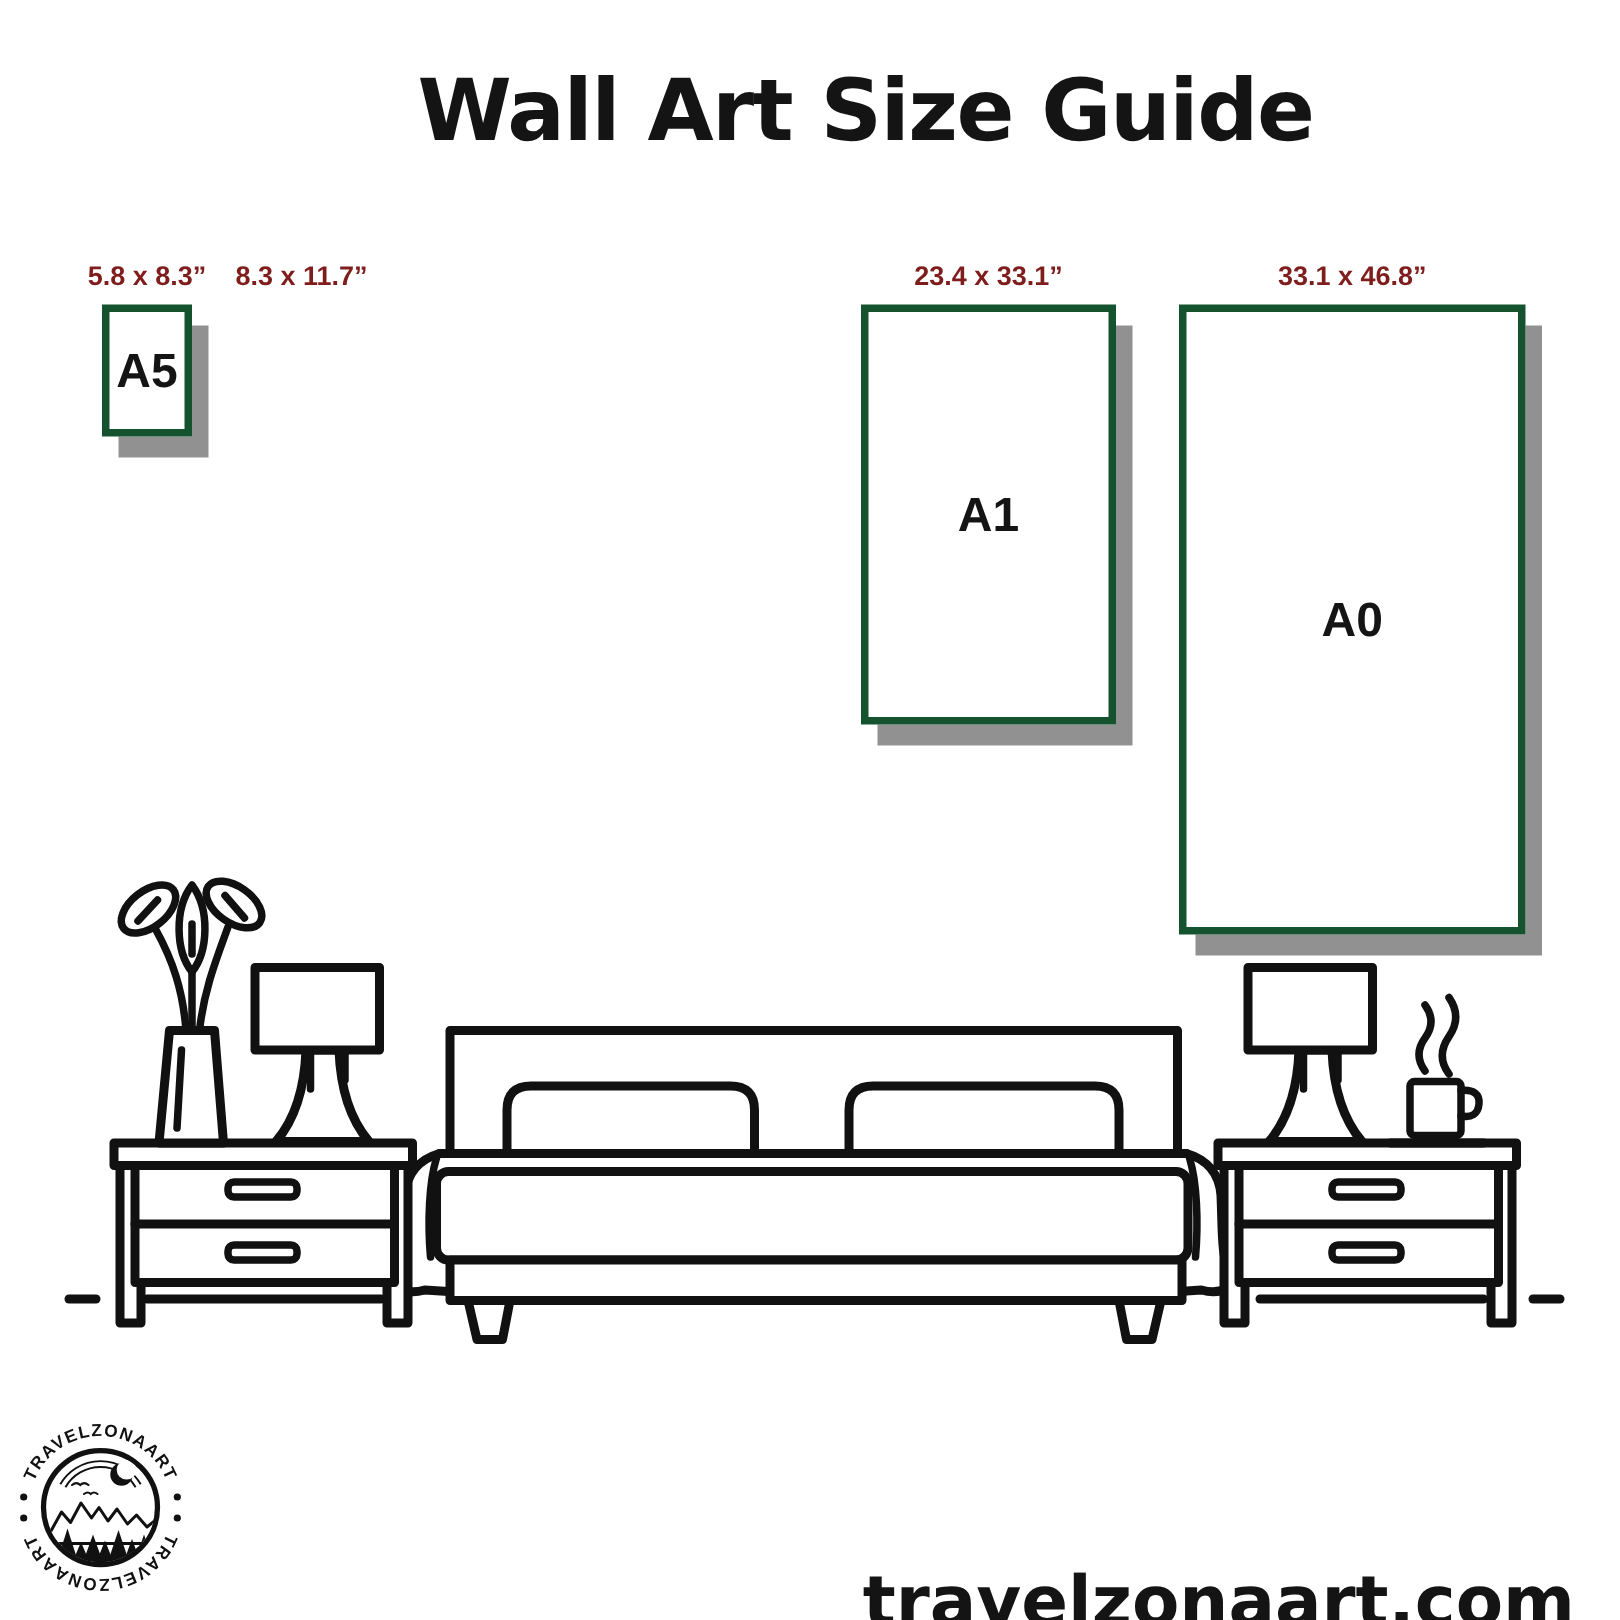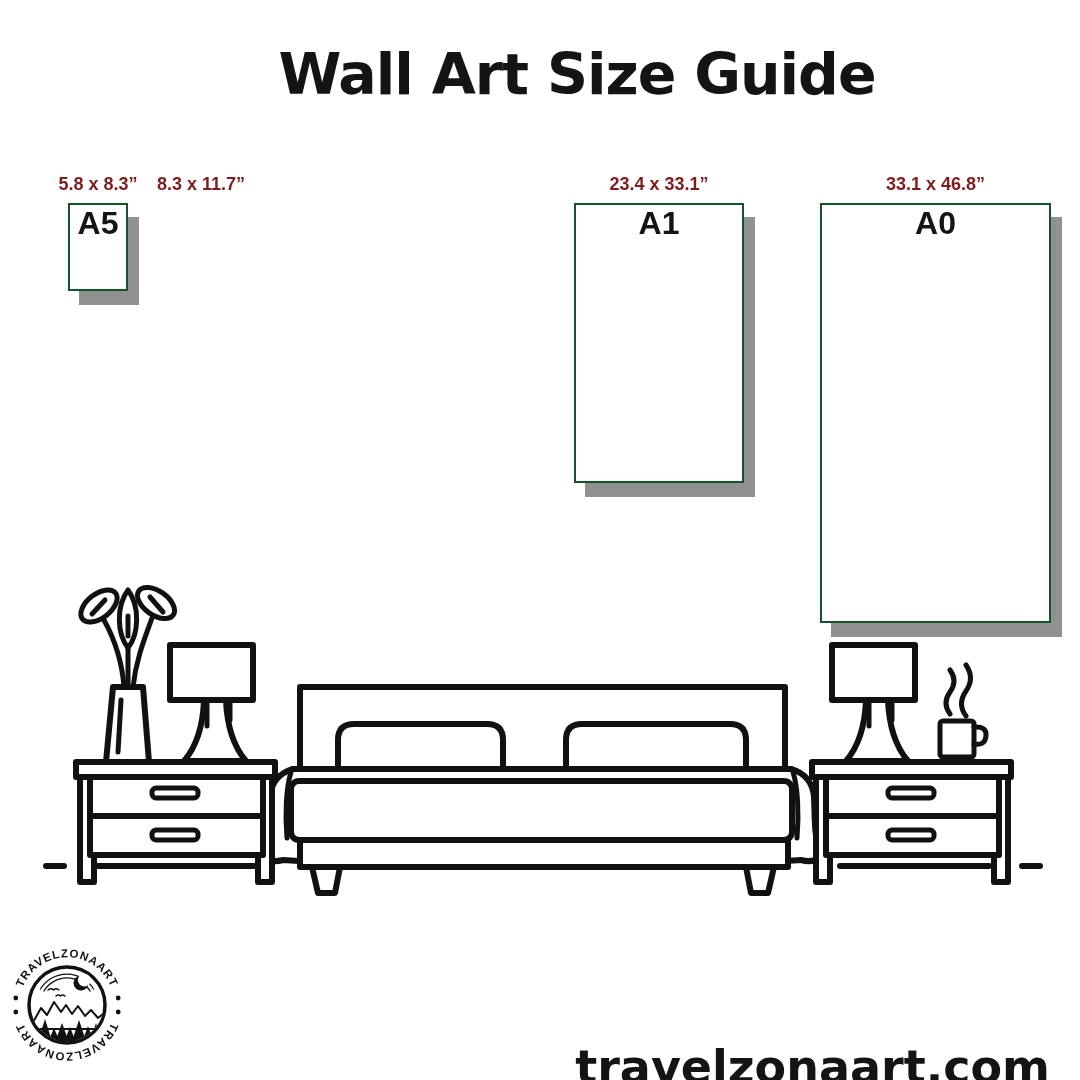--- a/index.html
+++ b/index.html
@@ -4,29 +4,29 @@
 <style>
   html,body{margin:0;padding:0;background:#fff;}
   .canvas{position:relative;width:1080px;height:1080px;background:#ffffff;overflow:hidden;
           font-family:"Liberation Sans",sans-serif;color:#111;}
   .title{position:absolute;top:40px;left:0;width:1080px;text-align:center;
          font-family:"DejaVu Sans",sans-serif;font-weight:bold;font-size:57px;line-height:68px;
          letter-spacing:-1px;color:#141414;padding-left:37px;}
   
   .fw{position:absolute;top:174px;display:flex;flex-direction:column;align-items:center;}
   .dim{font-size:18px;font-weight:bold;color:#7f1d1d;height:29px;display:flex;align-items:flex-start;white-space:nowrap;}
-  .frame{background:#fff;border:2px solid #14532d;box-sizing:border-box;
-         box-shadow:11px 14px 0 #919191;display:flex;justify-content:center;}
+  .frame{background:#fff;border:5px solid #14532d;box-sizing:border-box;
+         box-shadow:11px 14px 0 #919191;display:flex;align-items:center;justify-content:center;}
   .fname{font-size:32px;font-weight:bold;color:#141414;}
   .w-a5{left:18px;width:160px;}  .s-a5{width:60px;height:88px;}
   .w-a4{left:121px;width:160px;} .s-a4{width:89px;height:110px;}
   .w-a3{left:239px;width:160px;} .s-a3{width:109px;height:161px;}
   .w-a2{left:386px;width:160px;} .s-a2{width:146px;height:205px;}
   .w-a1{left:559px;width:200px;} .s-a1{width:170px;height:280px;}
-  .w-a0{left:815px;width:241px;} .s-a0{width:231px;height:420px;}
+  .w-a0{left:781px;width:241px;} .s-a0{width:231px;height:420px;}
   
   .scene{position:absolute;left:35px;top:575px;width:1010px;height:325px;}
   .scene .st{stroke:#111;stroke-width:6;fill:none;stroke-linecap:round;stroke-linejoin:round;}
   .scene .fw2{fill:#fff;}
   .scene .thin{stroke-width:5;}
   
   .logo{position:absolute;left:-4px;top:934px;width:142px;height:142px;}
   .logo text{font-family:"Liberation Sans",sans-serif;font-weight:bold;font-size:11.5px;
              letter-spacing:1px;fill:#111;}
   .footer{position:absolute;top:1008px;right:30px;width:700px;height:52px;line-height:52px;

